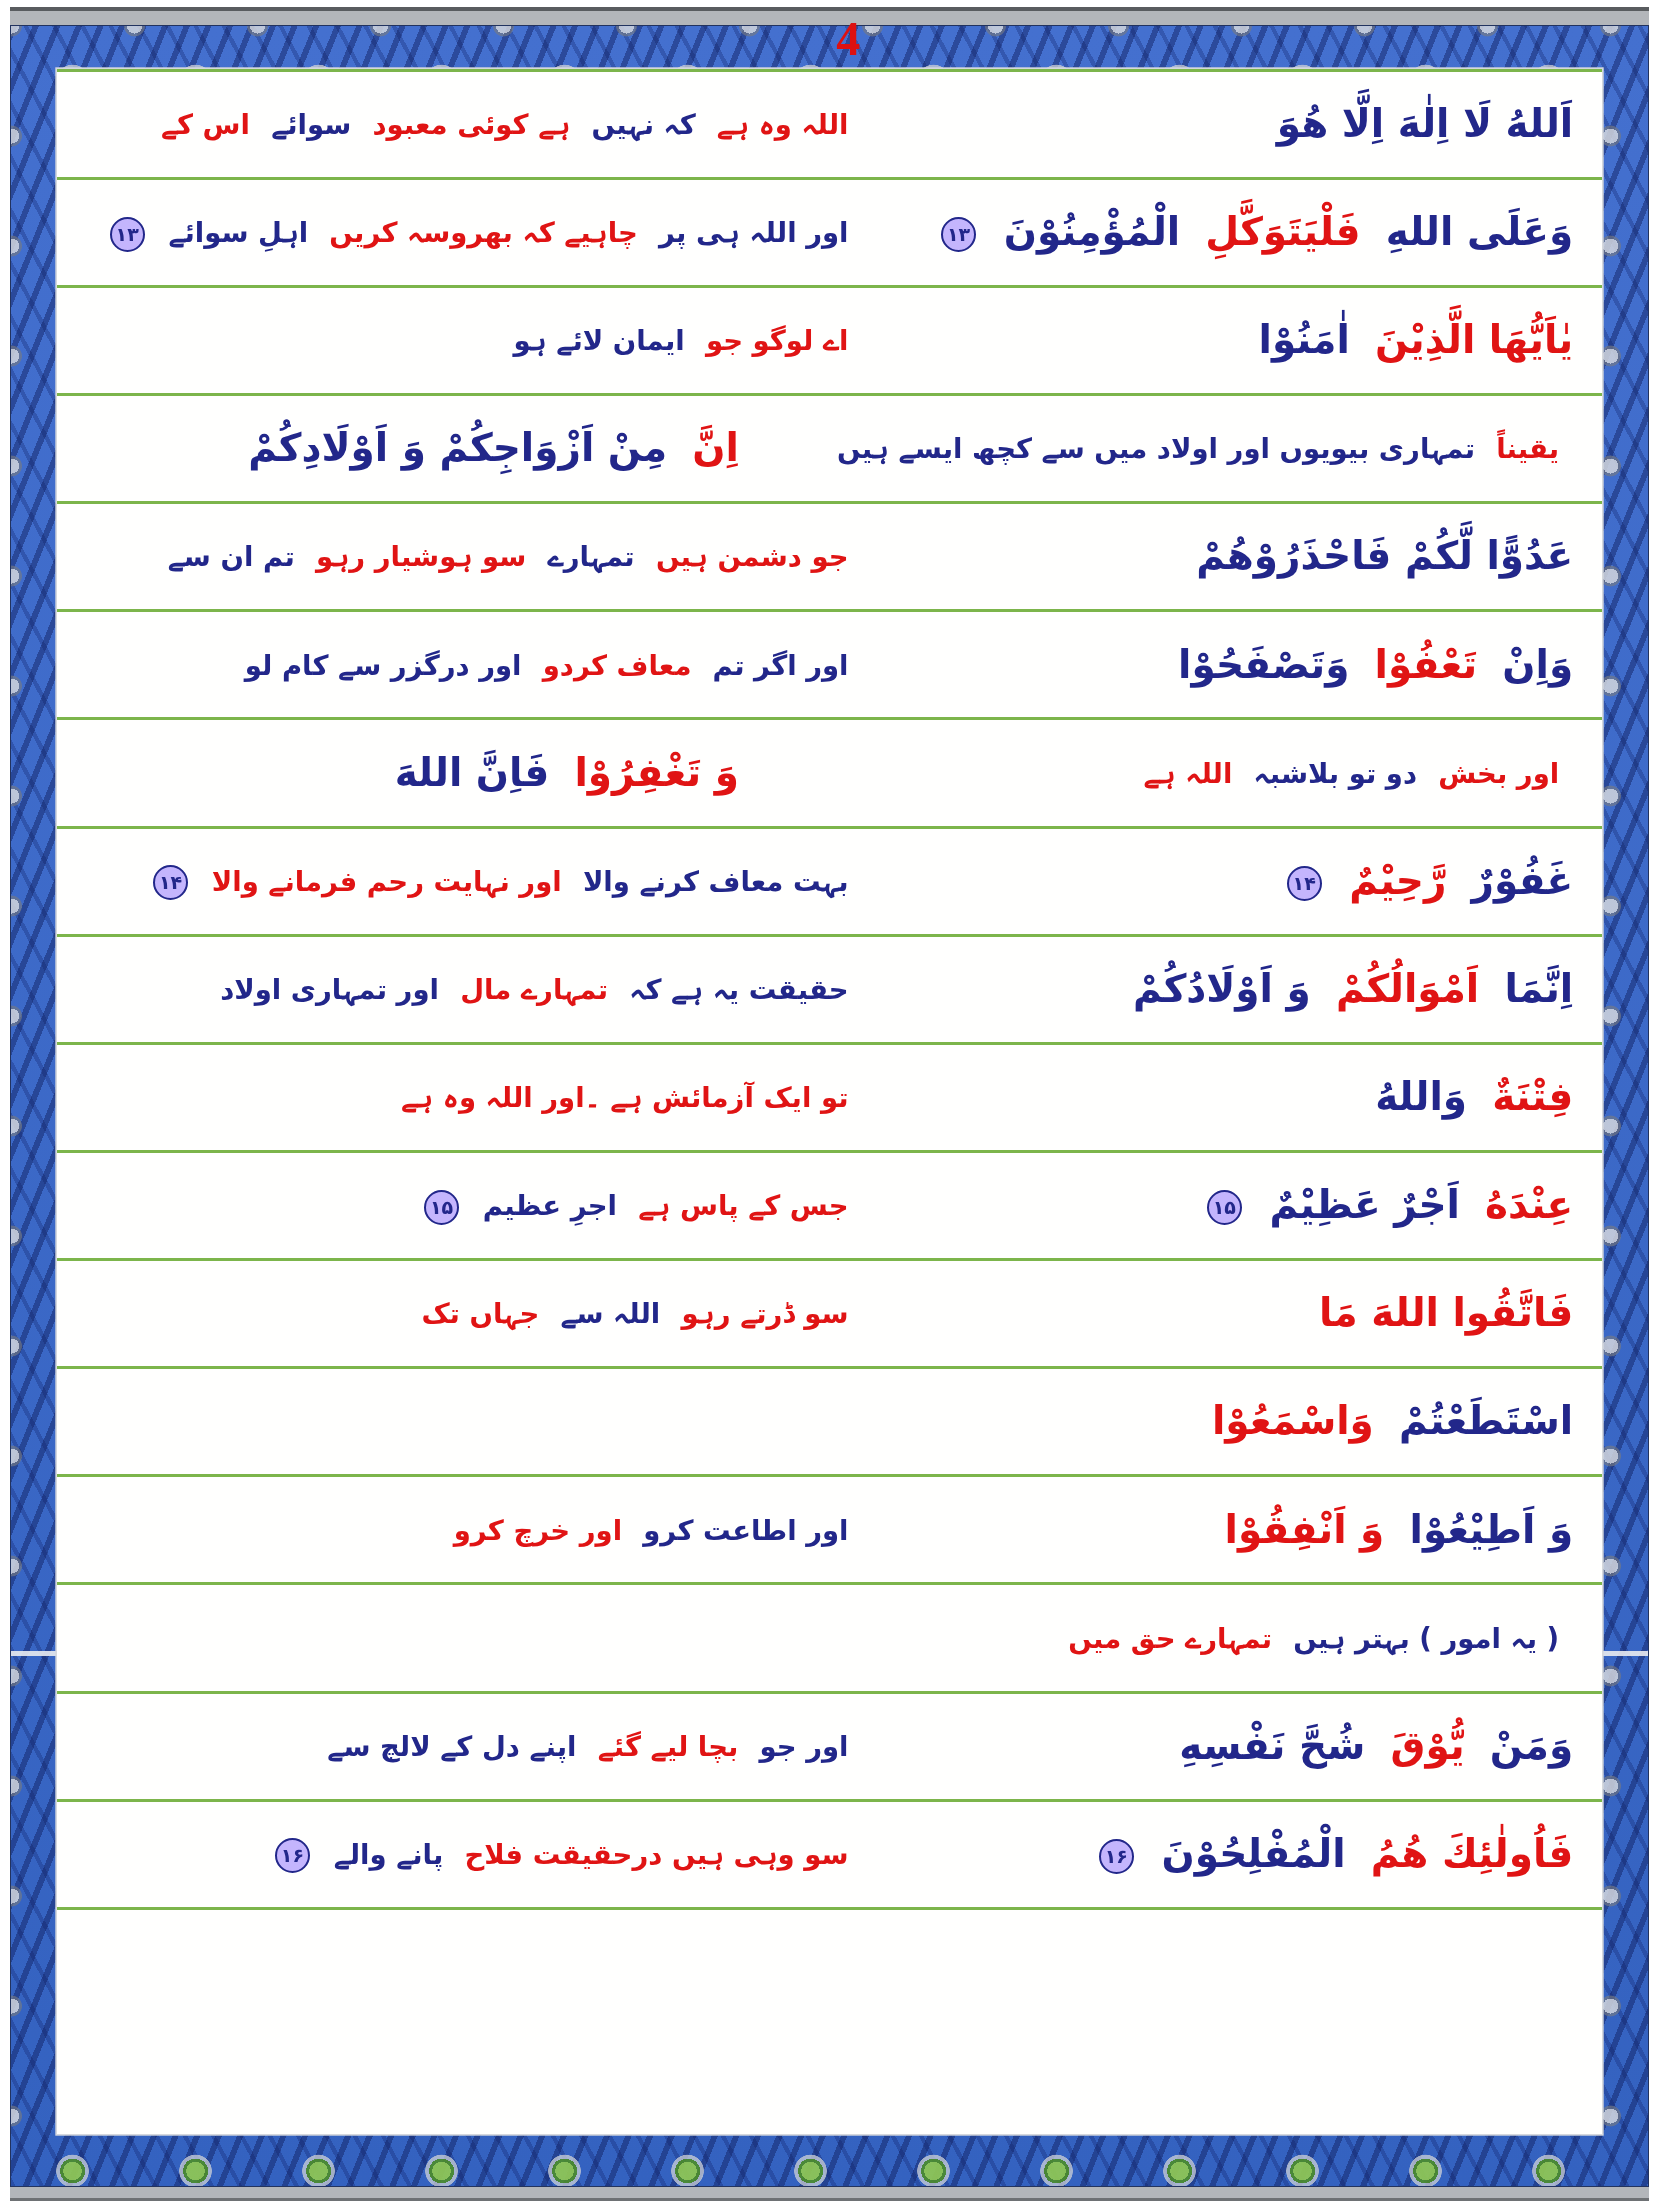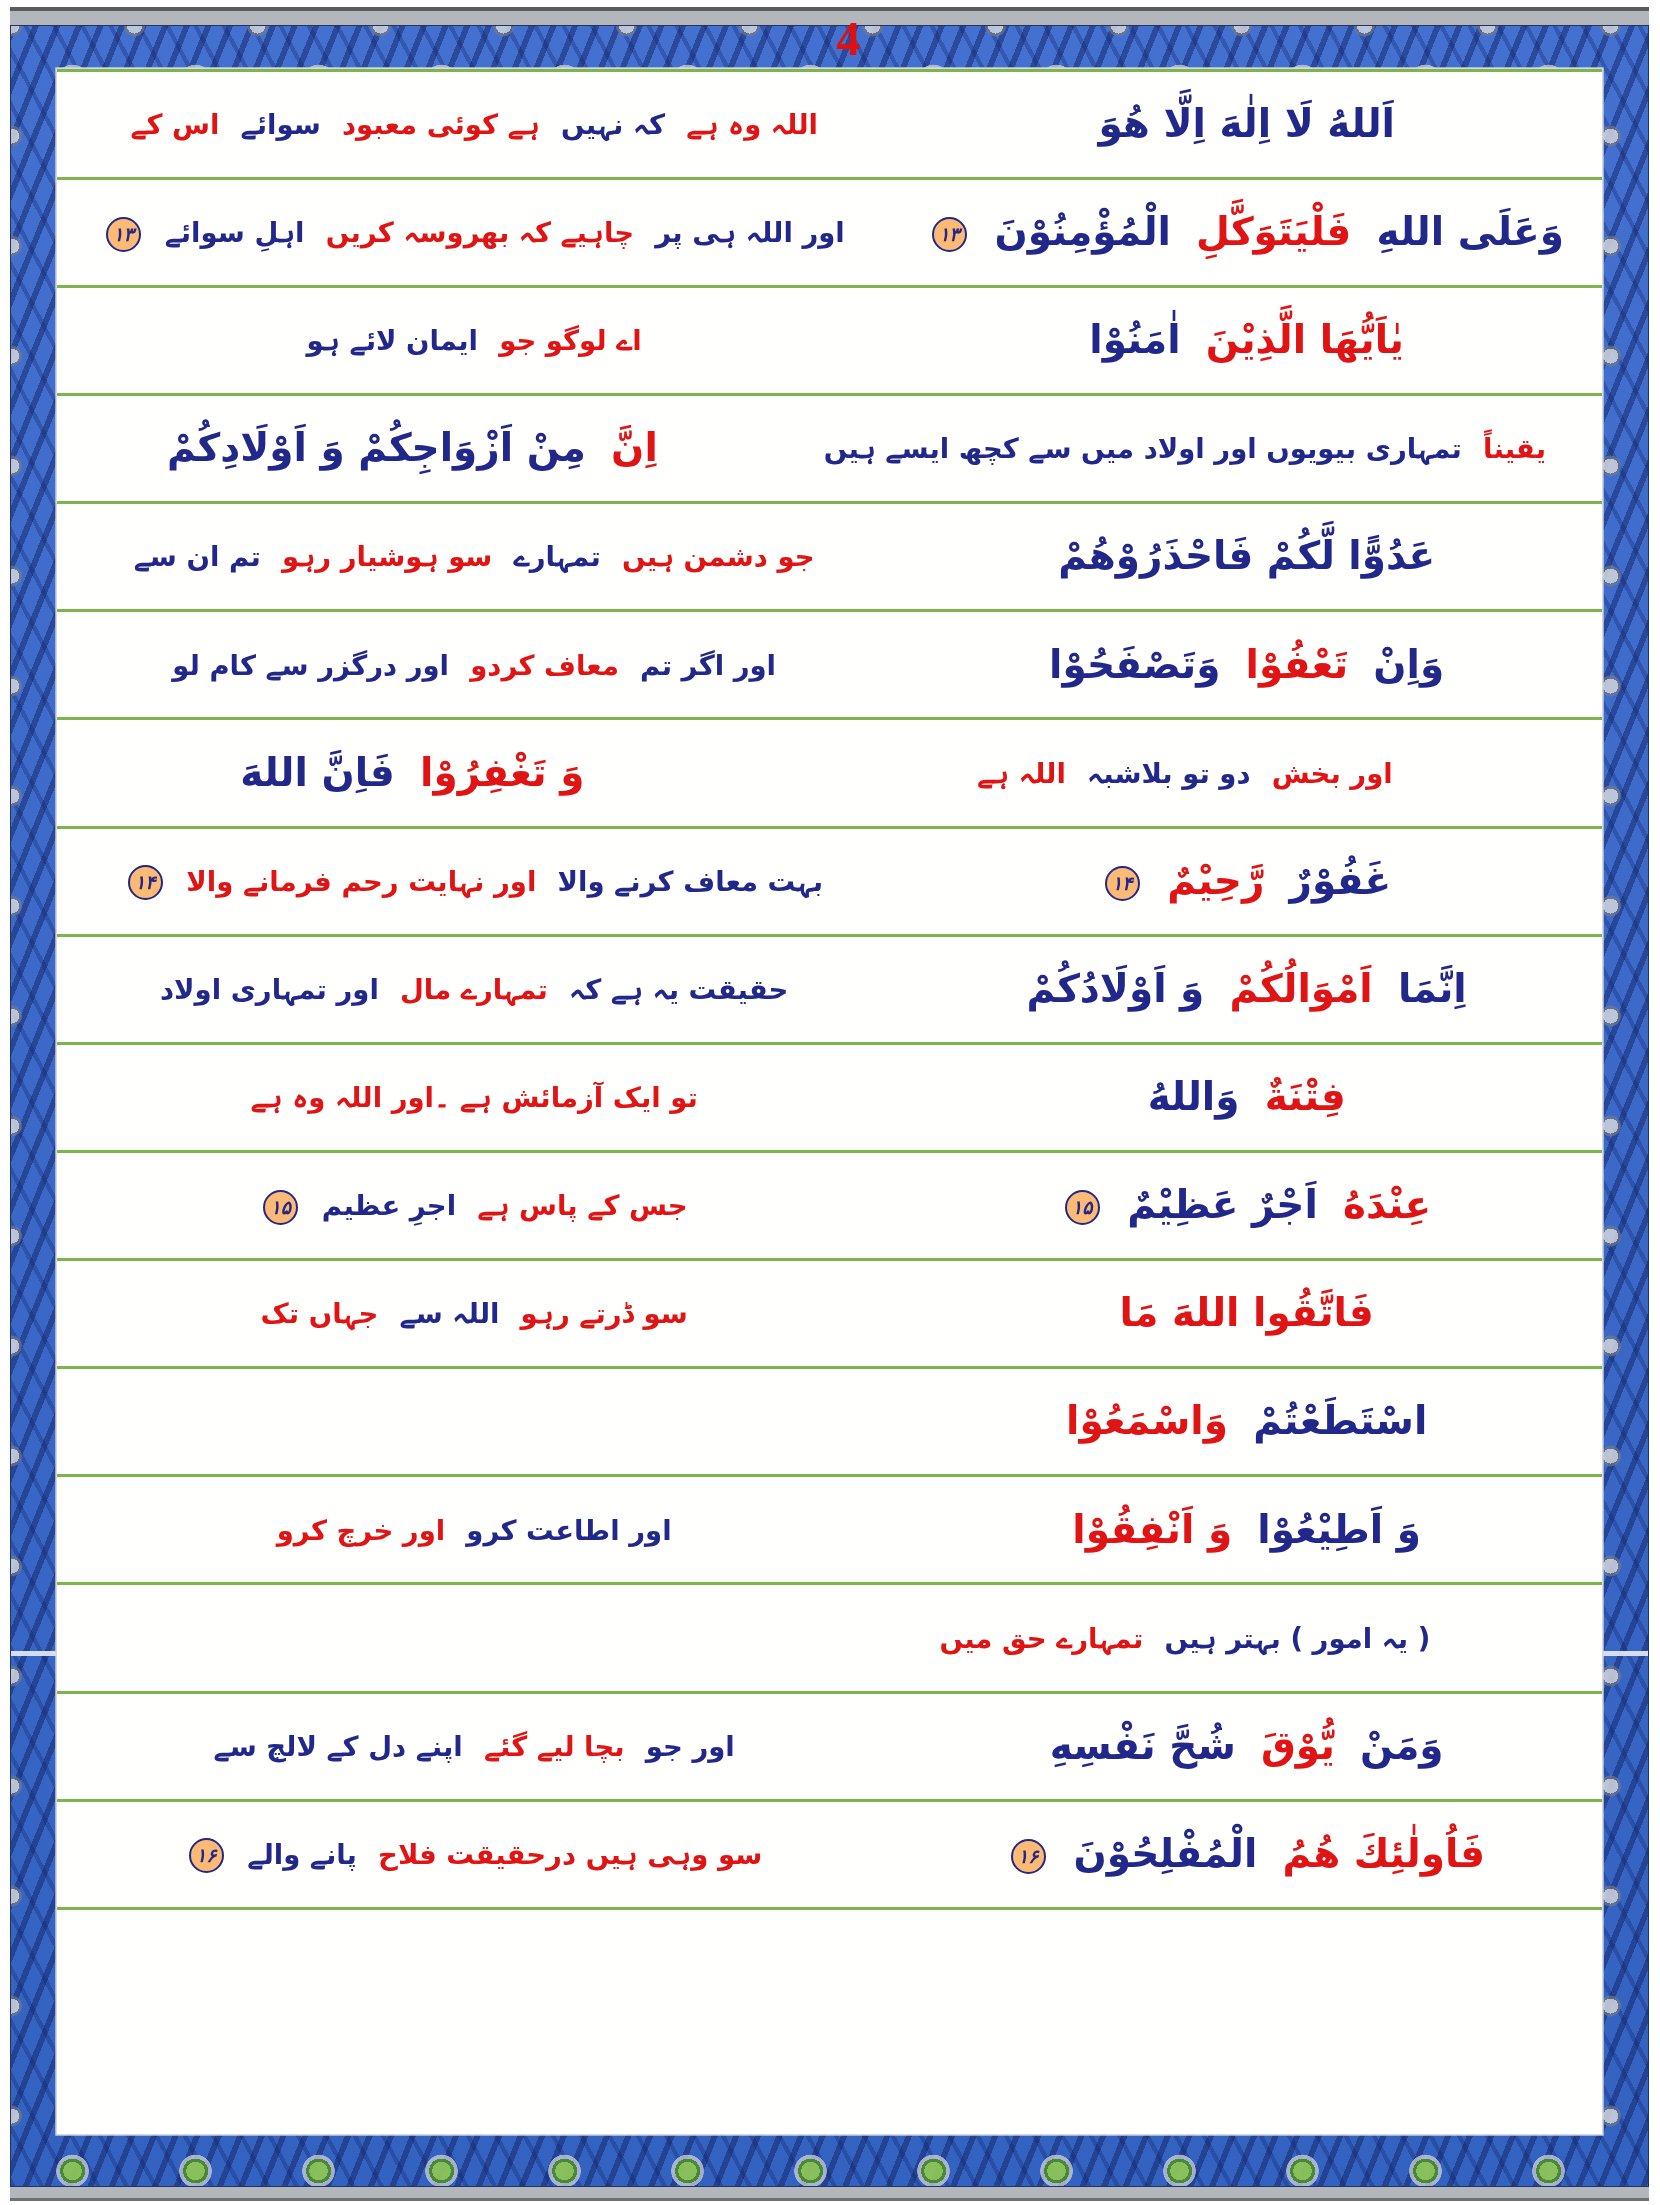--- a/index.html
+++ b/index.html
@@ -29,30 +29,30 @@
   
   .content{position:relative;z-index:1;width:100%;height:100%;box-sizing:border-box;
          background:#fffffe;box-shadow:0 0 0 1.7px #d5d8dd;}
 
   
   .rows{position:absolute;left:0;top:0;right:0;height:1841px;
         display:flex;flex-direction:column;
         border-top:3.3px solid #7cb54b;box-sizing:border-box;}
   .row{flex:1;display:flex;direction:rtl;align-items:center;
        border-bottom:3.3px solid #7cb54b;box-sizing:border-box;}
-  .cell{box-sizing:border-box;text-align:center;direction:rtl;}
+  .cell{box-sizing:border-box;text-align:right;direction:rtl;}
   .cell-arabic{width:46%;padding:0 23px;font-size:39px;font-weight:bold;line-height:1.25;}
   .cell-urdu{width:54%;padding:0 37px;font-size:27.5px;font-weight:bold;line-height:1.55;}
   .seg{margin:0 5.8px;white-space:normal;}
   .c-red{color:#e01414;}
   .c-navy{color:#22278a;}
   .vnum{display:inline-flex;align-items:center;justify-content:center;
         width:35px;height:35px;border:2.5px solid #22278a;border-radius:50%;
         font-size:19px;line-height:1;margin:0 8.3px;vertical-align:middle;
-        box-sizing:border-box;background:#fdba74;font-style:italic;}
+        box-sizing:border-box;background:#c4b5fd;}
 
   
   .page-number{position:absolute;top:15px;left:50%;transform:translateX(-50%);
         margin-left:18.3px;z-index:6;color:#dd1111;
         font-family:"Liberation Serif",serif;font-weight:bold;font-size:48px;line-height:1;}
 </style>
 </head>
 <body>
 
 <div class="page-number">4</div>

